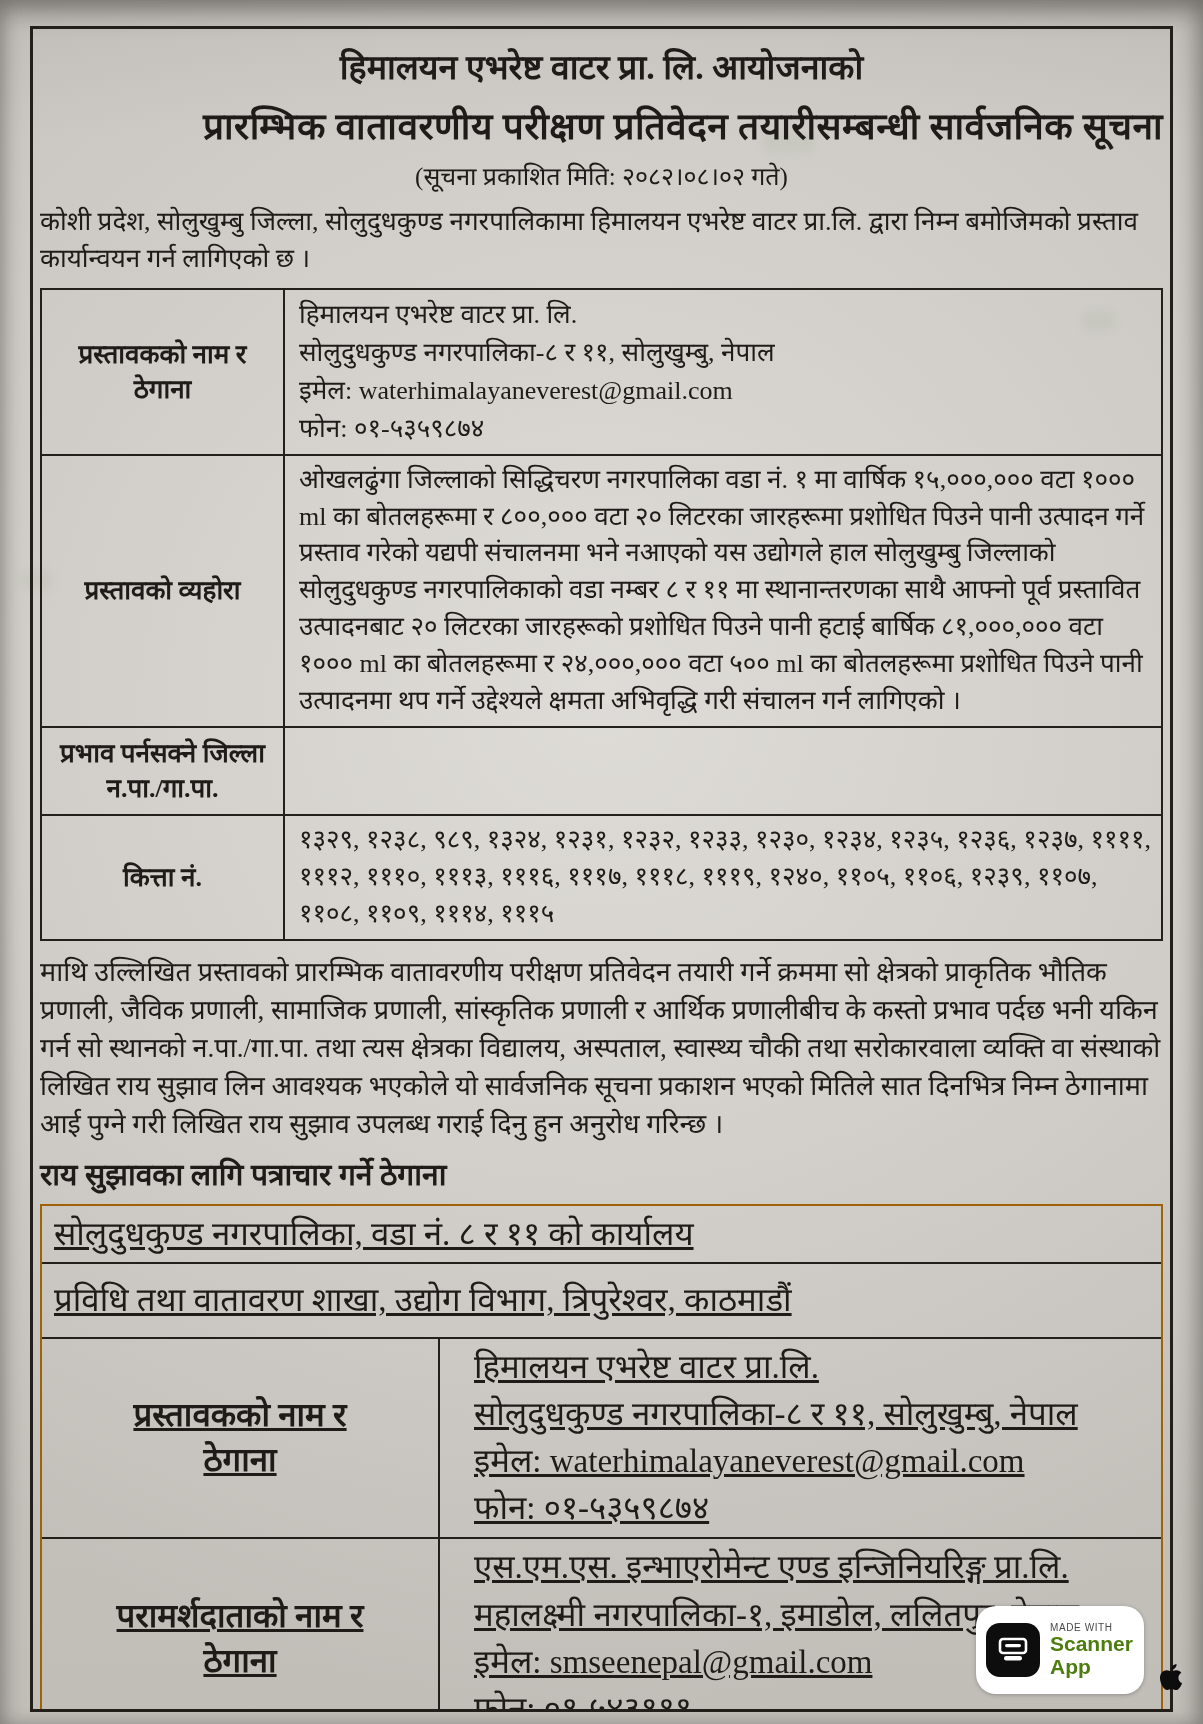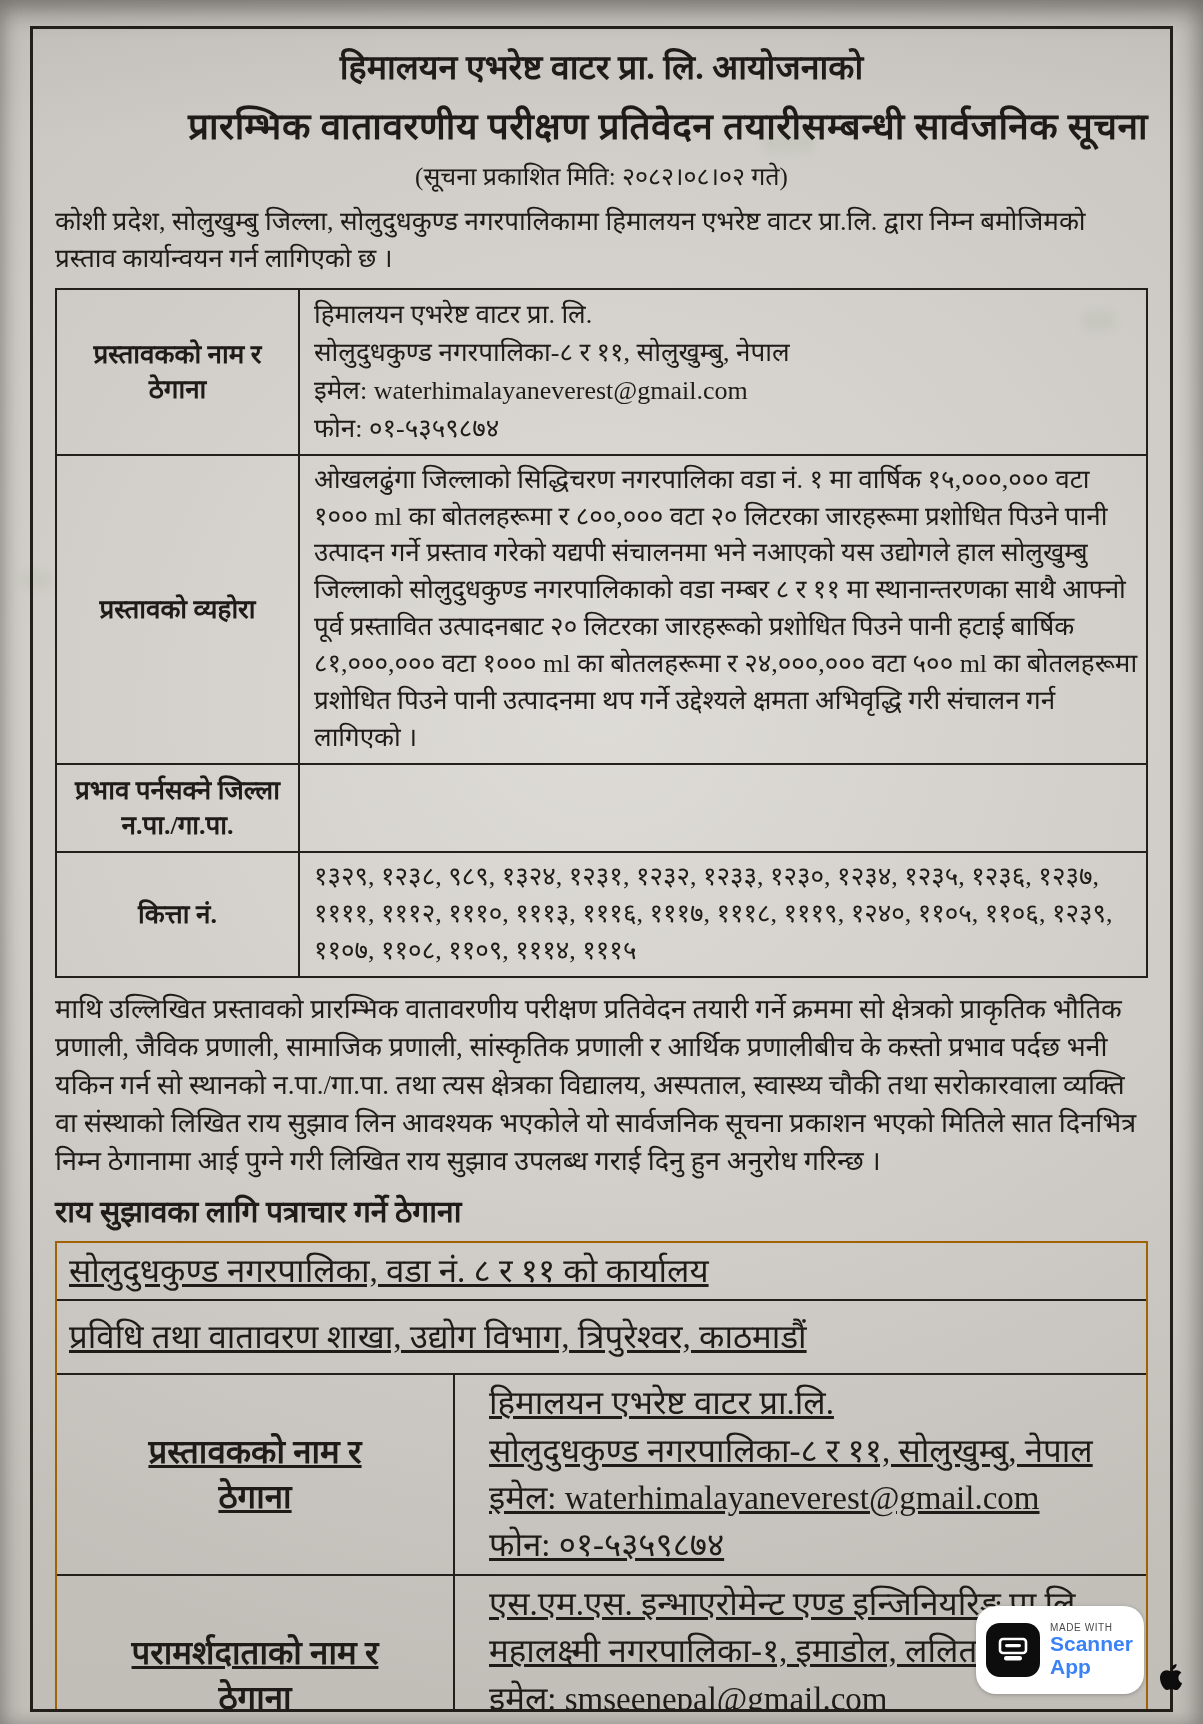--- a/index.html
+++ b/index.html
@@ -19,21 +19,21 @@
   }
   .scan-shade {
     position: absolute; inset: 0; pointer-events: none;
     box-shadow: inset 0 14px 22px rgba(40,38,35,0.35), inset -10px 0 18px rgba(40,38,35,0.18), inset 8px 0 14px rgba(40,38,35,0.10);
   }
   .bleed { position: absolute; filter: blur(6px); opacity: 0.16; color: #3f6b3a; font-weight: bold; pointer-events: none; }
   .frame {
     position: absolute; left: 30px; top: 26px;
     width: 1143px; height: 1686px;
     border: 3px solid #23201c;
-    padding: 0 22px;
+    padding: 0 7px;
     overflow: hidden;
   }
   .t1 { text-align: center; font-weight: bold; font-size: 34px; margin-top: 14px; }
   .t2 { text-align: right; font-weight: bold; font-size: 37px; margin-top: 10px; letter-spacing: 0.5px; }
   .dateline { text-align: center; font-size: 25px; margin-top: 8px; }
   .intro { font-size: 26px; line-height: 1.42; margin-top: 12px; }
 
   .tbl { border: 2px solid #23201c; margin-top: 10px; font-size: 26px; }
   .trow { display: grid; grid-template-columns: 243px 1fr; border-top: 2px solid #23201c; }
   .trow:first-child { border-top: none; }
@@ -67,21 +67,21 @@
     background: #ffffff; border-radius: 20px;
     display: flex; align-items: center; gap: 10px; padding: 16px 10px;
     box-shadow: 0 1px 4px rgba(0,0,0,0.25);
     font-family: "Liberation Sans", "DejaVu Sans", sans-serif;
   }
   .badge-icon {
     width: 54px; height: 54px; background: #0d0d0d; border-radius: 14px; flex: 0 0 auto;
     display: flex; align-items: center; justify-content: center;
   }
   .badge-made { font-size: 10px; letter-spacing: 0.6px; color: #4a4a4a; }
-  .badge-name { font-size: 21px; font-weight: bold; color: #3b82f6; line-height: 1.05; }
+  .badge-name { font-size: 21px; font-weight: bold; color: #4d7c0f; line-height: 1.05; }
   .apple { position: absolute; left: 1158px; top: 1662px; width: 26px; height: 30px; }
 </style>
 </head>
 <body>
 
 <div class="paper"></div>
 <div class="bleed" style="left:760px; top:120px; font-size:30px;">॥॥॥</div>
 <div class="bleed" style="left:1080px; top:300px; font-size:28px;">॥॥</div>
 <div class="bleed" style="left:20px; top:560px; font-size:26px;">॥॥</div>
 

